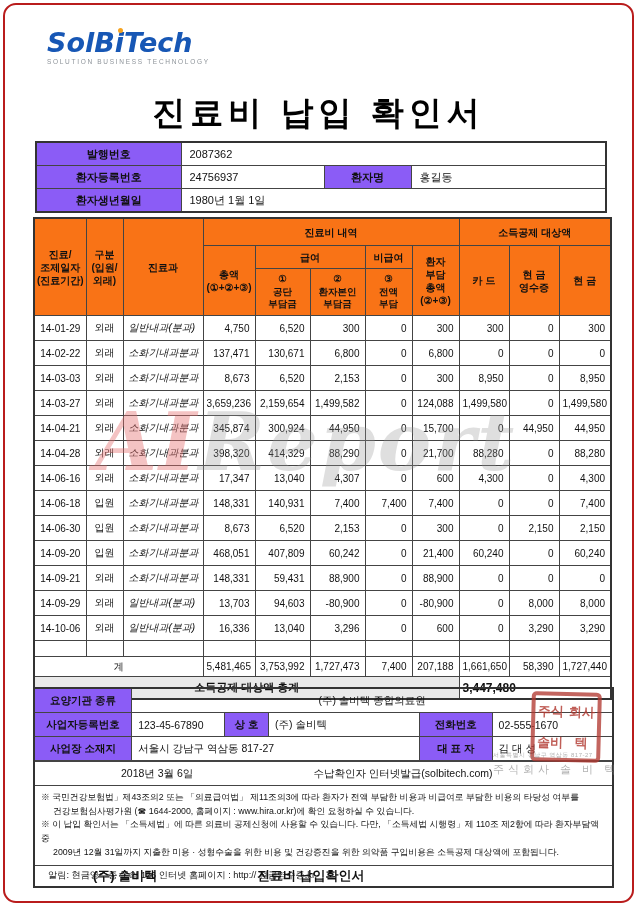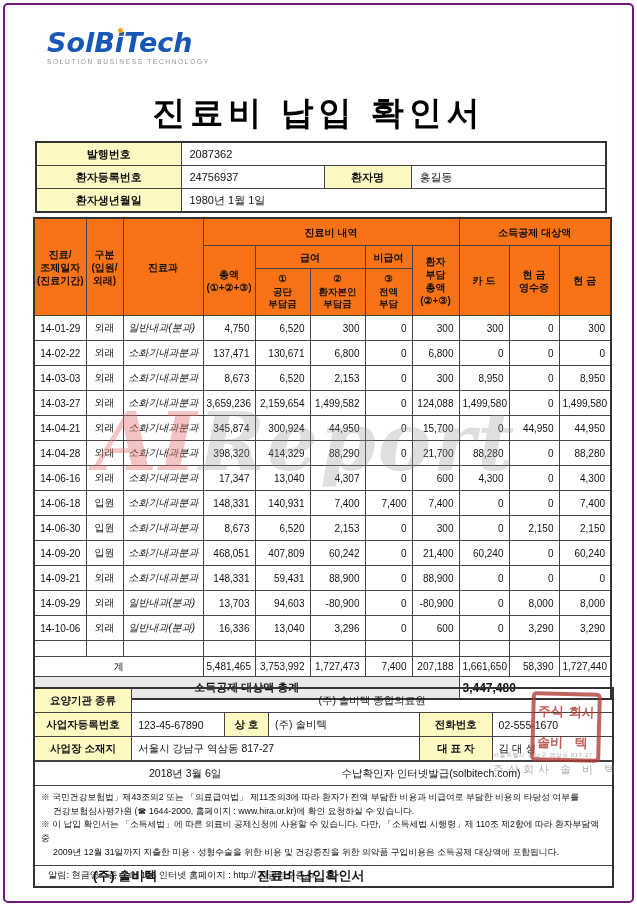--- a/index.html
+++ b/index.html
@@ -1,40 +1,40 @@
 <!DOCTYPE html>
 <html><head>
 <meta charset="utf-8">
 <style>
   html,body { margin:0; padding:0; }
   body {
     width:637px; height:906px; position:relative; background:#ffffff;
     font-family:"Liberation Sans", sans-serif; color:#111;
     overflow:hidden;
   }
-  .page { position:absolute; inset:3px; border:2px solid #701a75; border-radius:5px; background:#fff; }
+  .page { position:absolute; inset:3px; border:2px solid #b91c1c; border-radius:13px; background:#fff; }
 
   
   .logo { position:absolute; left:42px; top:24px; }
   .logo-text { font-family:"DejaVu Sans", sans-serif; font-style:italic; font-weight:bold;
     font-size:27px; color:#1757b5; line-height:1; }
   .logo-i { position:relative; }
   .logo-i::before { content:''; position:absolute; top:1px; left:3px; width:5px; height:5px;
     border-radius:50%; background:#f6a21d; }
   .logo-tagline { font-size:6.5px; color:#8d9399; letter-spacing:1.7px; margin-top:2px; }
 
   
   .title { position:absolute; top:86px; left:0; width:100%; text-align:center;
     font-size:33px; font-weight:bold; letter-spacing:5px; color:#000; }
 
   
   .info-table { position:absolute; left:30px; top:136px; width:570px; border-collapse:collapse;
     table-layout:fixed; font-size:11px; border:2px solid #333; }
   .info-table td { border:1px solid #444; height:20px; padding:1px 8px; }
-  .lbl { background:#fef9c3; text-align:center; font-weight:bold; padding:1px 2px !important; }
+  .lbl { background:#8b5cf6; text-align:center; font-weight:bold; padding:1px 2px !important; }
 
   
   .main-table { position:absolute; left:28px; top:212px; width:577px; border-collapse:collapse;
     table-layout:fixed; font-size:10px; border:2px solid #333; }
   .main-table th, .main-table td { border:1px solid #444; overflow:hidden; }
   .main-table th { font-weight:bold; text-align:center; vertical-align:middle;
     white-space:pre-line; line-height:1.3; padding:1px; background:#f97316; }
   .t1 th { height:24px; }
   .t2 th { height:20px; }
   .t3 th { height:44px; font-size:9.5px; }
@@ -57,21 +57,21 @@
 
   
   .bottom-box { position:absolute; left:28px; top:682px; width:577px; border:2px solid #333;
     font-size:10.5px; background:transparent; }
   .provider-table { width:100%; border-collapse:collapse; table-layout:fixed; }
   .provider-table td { border:1px solid #444; height:21px; padding:1px 6px; }
   .provider-table tr td:first-child { border-left:none; }
   .provider-table tr td:last-child { border-right:none; }
   .provider-table tr:first-child td { border-top:none; }
   .date-row { display:flex; align-items:center; height:23px; border-top:1px solid #444; }
-  .date-row .d1 { margin-left:114px; }
+  .date-row .d1 { margin-left:86px; }
   .date-row .d2 { margin-left:120px; }
   .footnotes { border-top:1px solid #444; padding:5px 6px 6px 6px; font-size:8.8px; line-height:1.55; }
   .fn-cont { padding-left:12px; }
   .notice-row { border-top:1px solid #444; padding:3px 13px; font-size:9.2px; height:14px; }
 
   
   .seal { position:absolute; left:526px; top:687px; width:62px; height:62px; z-index:11;
     border:4px solid rgba(178,58,50,0.78); border-radius:5px; transform:rotate(1.5deg);
     display:grid; grid-template-columns:1fr 1fr; grid-template-rows:1fr 1fr; pointer-events:none; }
   .seal span { display:flex; align-items:center; justify-content:center;

